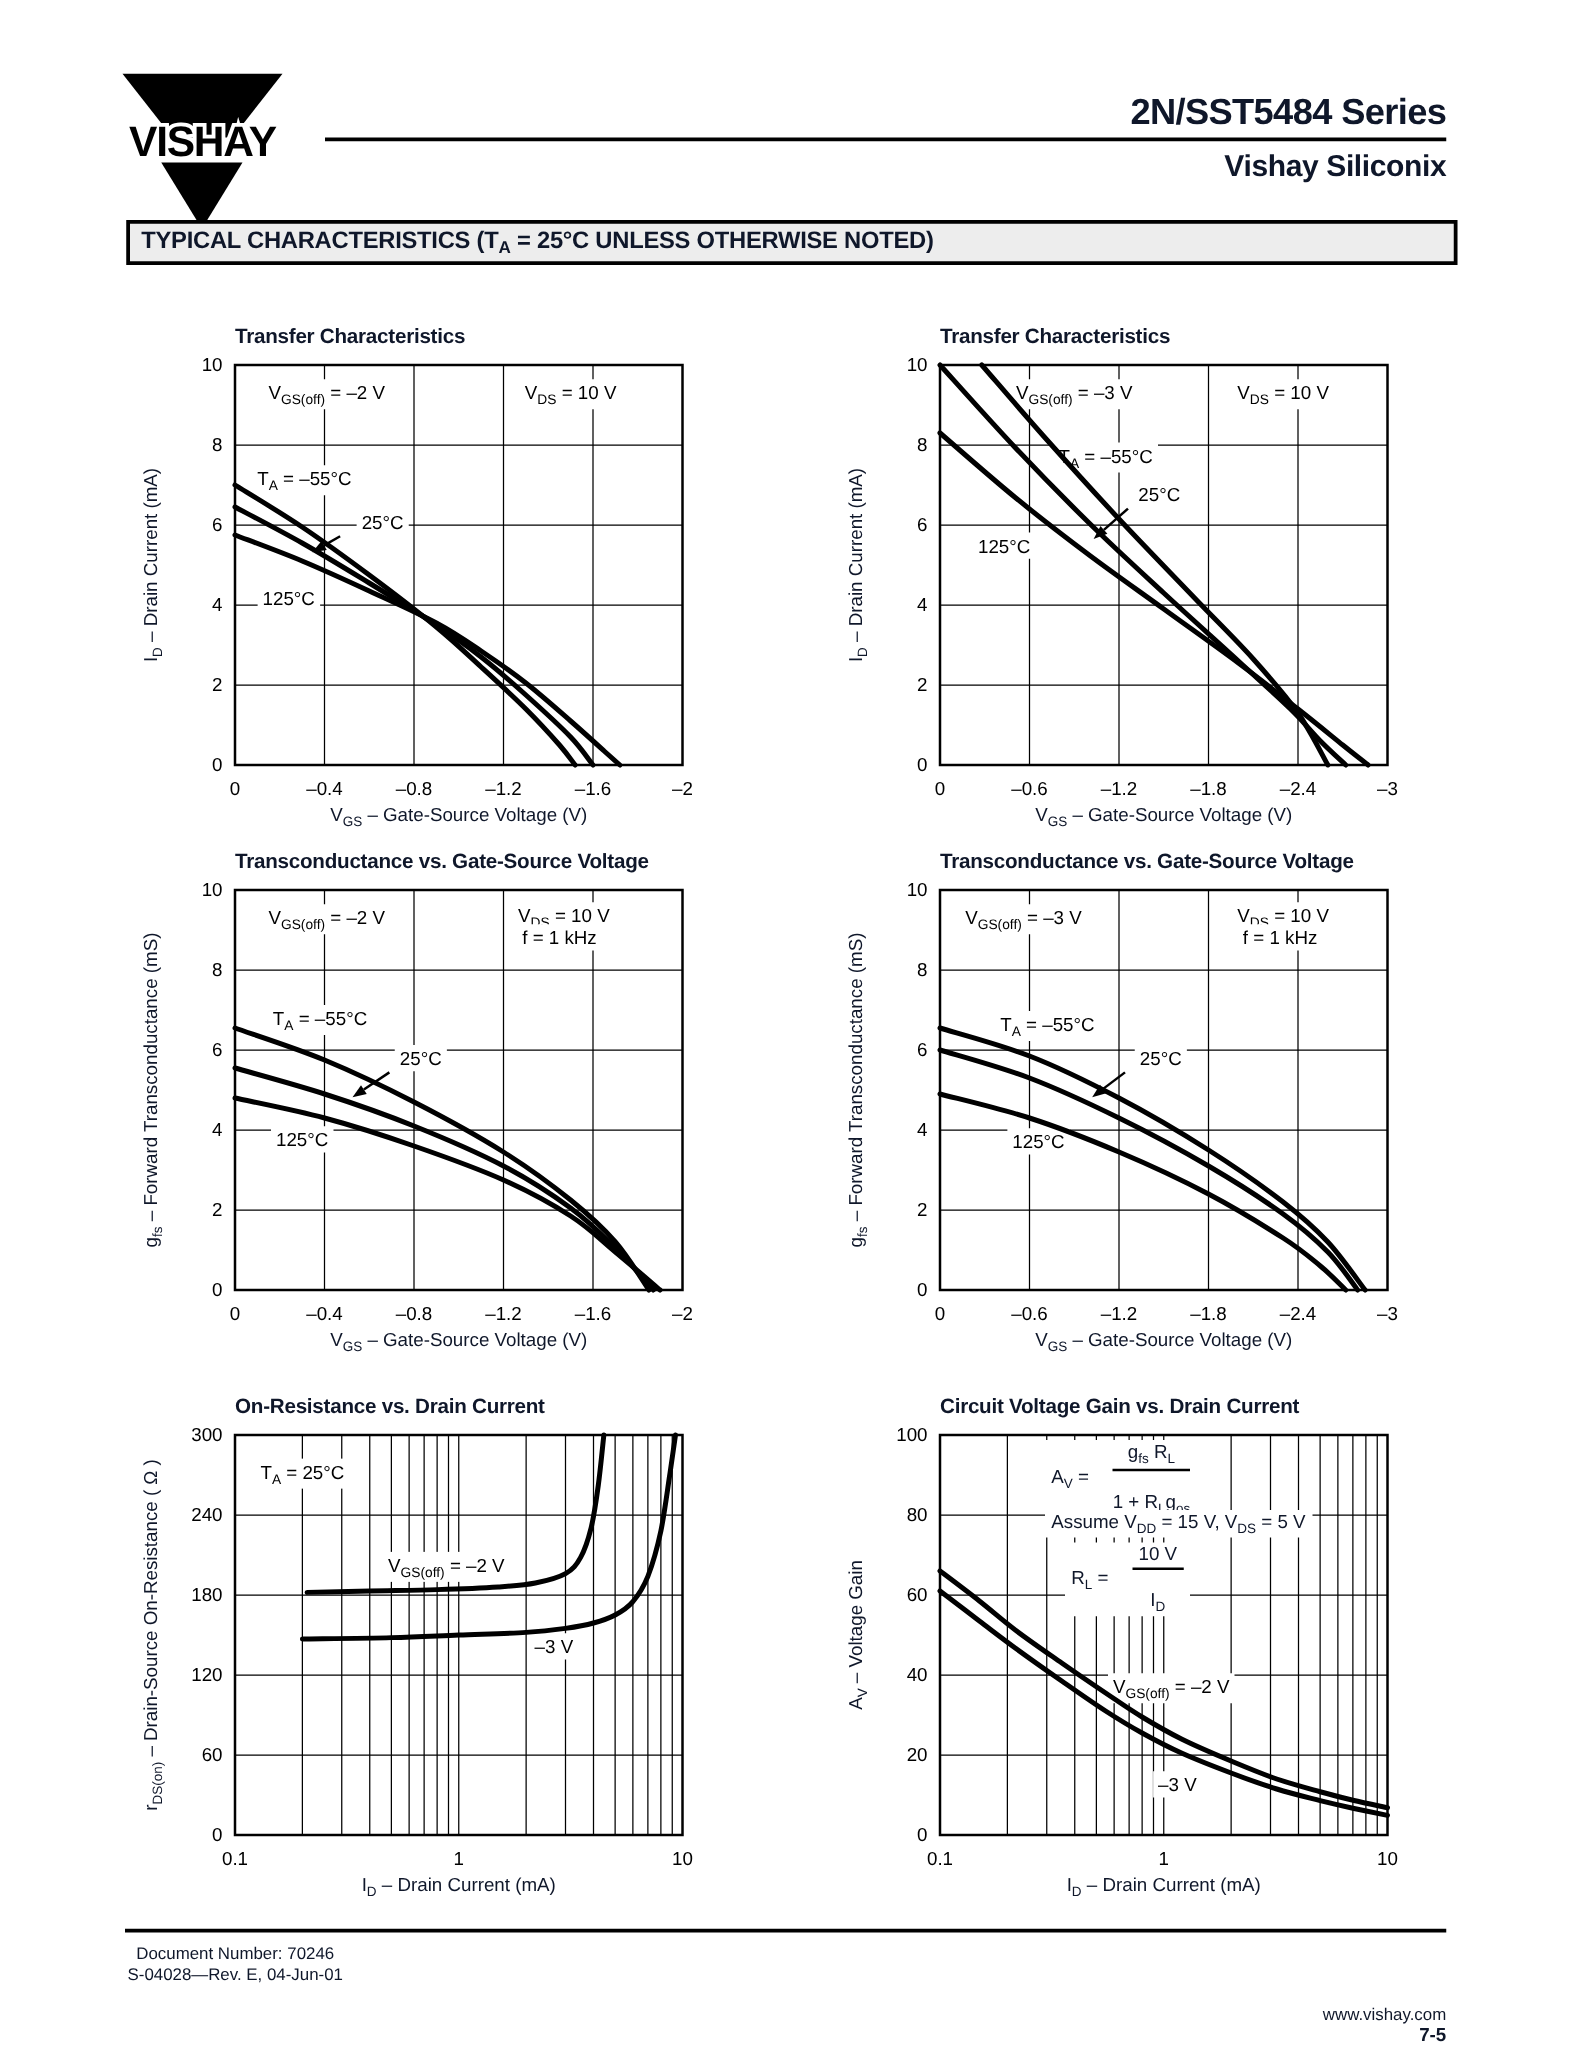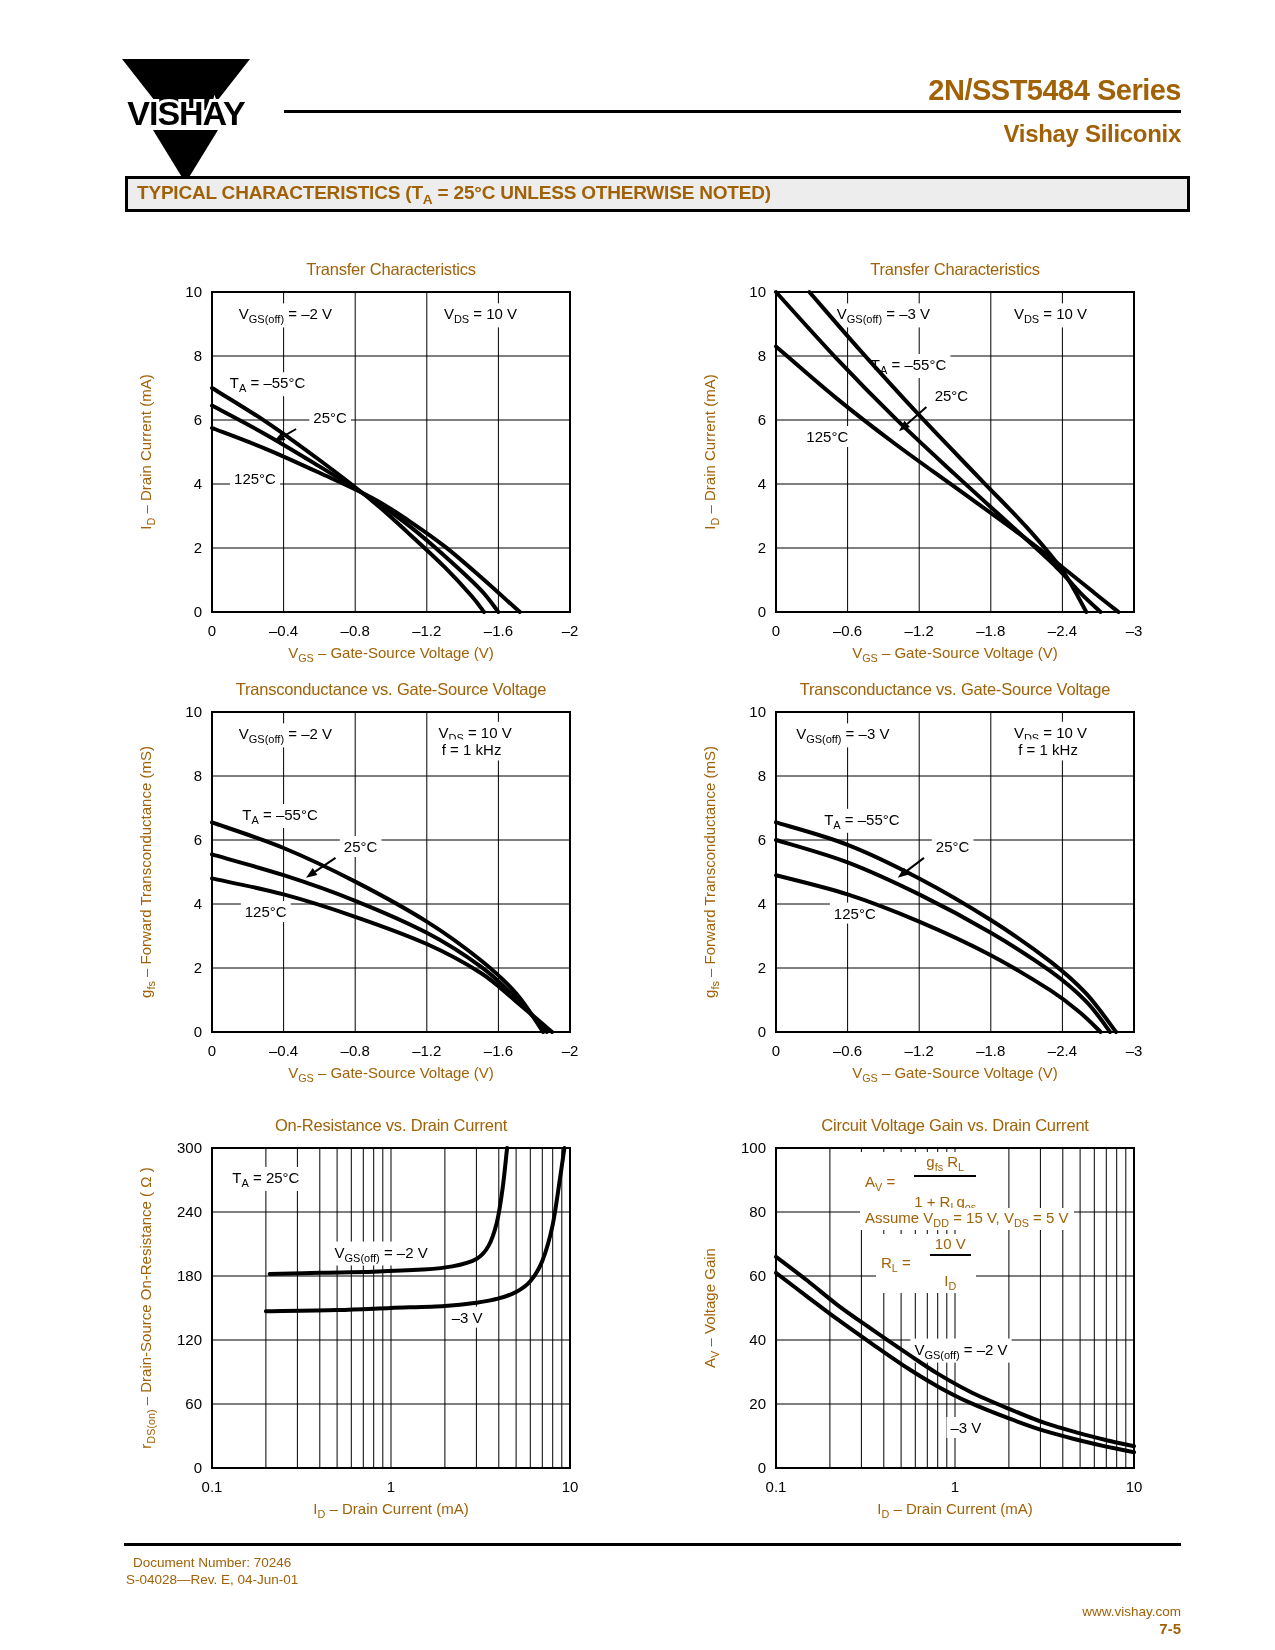--- a/index.html
+++ b/index.html
@@ -1,32 +1,32 @@
 <!DOCTYPE html>
 <html><head>
 <meta charset="utf-8">
 <style>
   html,body{margin:0;padding:0;background:#fff;}
-  #page{position:relative;width:1211px;height:1650px;background:#fff;color:#a16207;
-        font-family:"Liberation Sans","DejaVu Sans",sans-serif;overflow:hidden;margin-left:24px;}
+  #page{position:relative;width:1211px;height:1650px;background:#fff;color:#0f172a;
+        font-family:"Liberation Sans","DejaVu Sans",sans-serif;overflow:hidden;}
   
   #logo{position:absolute;left:96px;top:54px;width:132px;height:134px;}
   #series-title{position:absolute;left:500px;top:74px;width:657px;text-align:right;
         font-size:29px;font-weight:700;letter-spacing:-0.5px;}
   #header-rule{position:absolute;left:260px;top:110px;width:897px;height:3px;background:#000;}
   #company-name{position:absolute;left:500px;top:120px;width:657px;text-align:right;
         font-size:24px;font-weight:700;letter-spacing:-0.3px;}
   #section-bar{position:absolute;left:101px;top:176px;width:1050px;height:30px;background:#ededed;
         border:3px solid #000;display:flex;align-items:center;padding-left:9px;}
   #section-bar .t{font-size:19px;font-weight:700;letter-spacing:-0.2px;white-space:nowrap;}
   sub{font-size:72%;}
   
   .chart{position:absolute;width:480px;height:450px;}
-  .chart-title{position:absolute;left:88px;top:20px;width:358px;text-align:center;
-        font-size:16.5px;font-weight:400;letter-spacing:-0.2px;}
+  .chart-title{position:absolute;left:88px;top:20px;width:358px;
+        font-size:16.5px;font-weight:700;letter-spacing:-0.2px;}
   .ylab{position:absolute;left:2px;top:52px;width:42px;height:320px;
         display:flex;align-items:center;justify-content:center;}
   .ylab span{transform:rotate(-90deg);white-space:nowrap;font-size:15px;}
   .xlab{position:absolute;left:88px;top:404px;width:358px;text-align:center;font-size:15px;}
   .plot-svg{position:absolute;left:0;top:0;}
   
   .formula-block{position:absolute;left:0;top:0;width:480px;height:450px;pointer-events:none;}
   .formula-block .eq{position:absolute;background:#fff;font-size:15px;white-space:nowrap;
         padding:1px 5px;display:flex;align-items:center;gap:19px;}
   .eq-av{left:172px;top:56px;}

